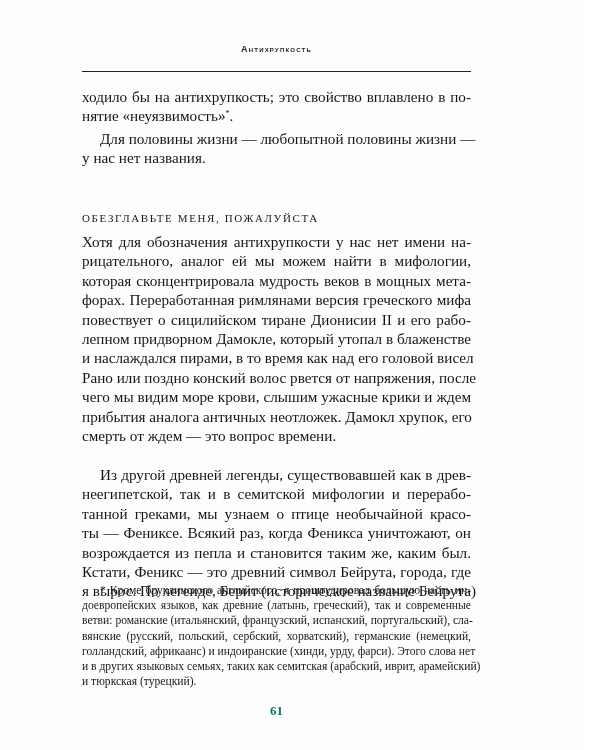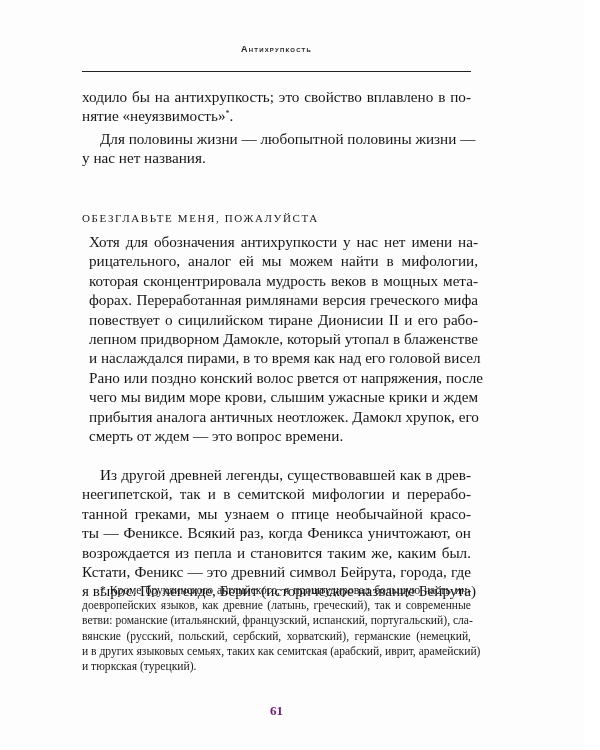--- a/index.html
+++ b/index.html
@@ -24,21 +24,21 @@
     font-family: "Liberation Serif", serif; font-size: 11px; letter-spacing: 1.6px; color: #1a1a1a;
   }
   .footnote {
     position: absolute; left: 82px; width: 389px; top: 583px;
     font-family: "Liberation Serif", serif; font-size: 11.6px; line-height: 15.2px; color: #1a1a1a;
   }
   .footnote .line { display: block; white-space: nowrap; text-align: justify; text-align-last: justify; }
   .footnote .line.last { text-align-last: left; }
   .page-number {
     position: absolute; left: 82px; width: 389px; top: 703px; text-align: center;
-    font-family: "Liberation Serif", serif; font-size: 13px; font-weight: bold; color: #701a75;
+    font-family: "Liberation Serif", serif; font-size: 13px; font-weight: bold; color: #0f766e;
   }
   sup { font-size: 8px; vertical-align: top; position: relative; top: -2px; }
 </style>
 </head>
 <body>
 
 <div class="page">
 
   <div class="running-head">Антихрупкость</div>
   <div class="rule"></div>
@@ -48,21 +48,21 @@
     <span class="line last"><span>нятие «неуязвимость»</span><sup>*</sup><span>.</span></span>
   </div>
 
   <div class="body" style="top:129px;">
     <span class="line indent">Для половины жизни — любопытной половины жизни —</span>
     <span class="line last">у нас нет названия.</span>
   </div>
 
   <div class="heading">ОБЕЗГЛАВЬТЕ МЕНЯ, ПОЖАЛУЙСТА</div>
 
-  <div class="body" style="top:232px;margin-left:7px;">
+  <div class="body" style="top:232px;">
     <span class="line">Хотя для обозначения антихрупкости у нас нет имени на-</span>
     <span class="line">рицательного, аналог ей мы можем найти в мифологии,</span>
     <span class="line">которая сконцентрировала мудрость веков в мощных мета-</span>
     <span class="line">форах. Переработанная римлянами версия греческого мифа</span>
     <span class="line">повествует о сицилийском тиране Дионисии II и его рабо-</span>
     <span class="line">лепном придворном Дамокле, который утопал в блаженстве</span>
     <span class="line">и наслаждался пирами, в то время как над его головой висел</span>
     <span class="line">Рано или поздно конский волос рвется от напряжения, после</span>
     <span class="line">чего мы видим море крови, слышим ужасные крики и ждем</span>
     <span class="line">прибытия аналога античных неотложек. Дамокл хрупок, его</span>
@@ -77,18 +77,19 @@
     <span class="line">возрождается из пепла и становится таким же, каким был.</span>
     <span class="line">Кстати, Феникс — это древний символ Бейрута, города, где</span>
     <span class="line">я вырос. По легенде, Берит (историческое название Бейрута)</span>
   </div>
 
   <div class="footnote">
     <span class="line indent">* Кроме бруклинского английского, я проштудировал большую часть ин-</span>
     <span class="line">доевропейских языков, как древние (латынь, греческий), так и современные</span>
     <span class="line">ветви: романские (итальянский, французский, испанский, португальский), сла-</span>
     <span class="line">вянские (русский, польский, сербский, хорватский), германские (немецкий,</span>
+    <span class="line">голландский, африкаанс) и индоиранские (хинди, урду, фарси). Этого слова нет</span>
     <span class="line">и в других языковых семьях, таких как семитская (арабский, иврит, арамейский)</span>
     <span class="line last">и тюркская (турецкий).</span>
   </div>
 
   <div class="page-number">61</div>
 </div>
 
 </body></html>

